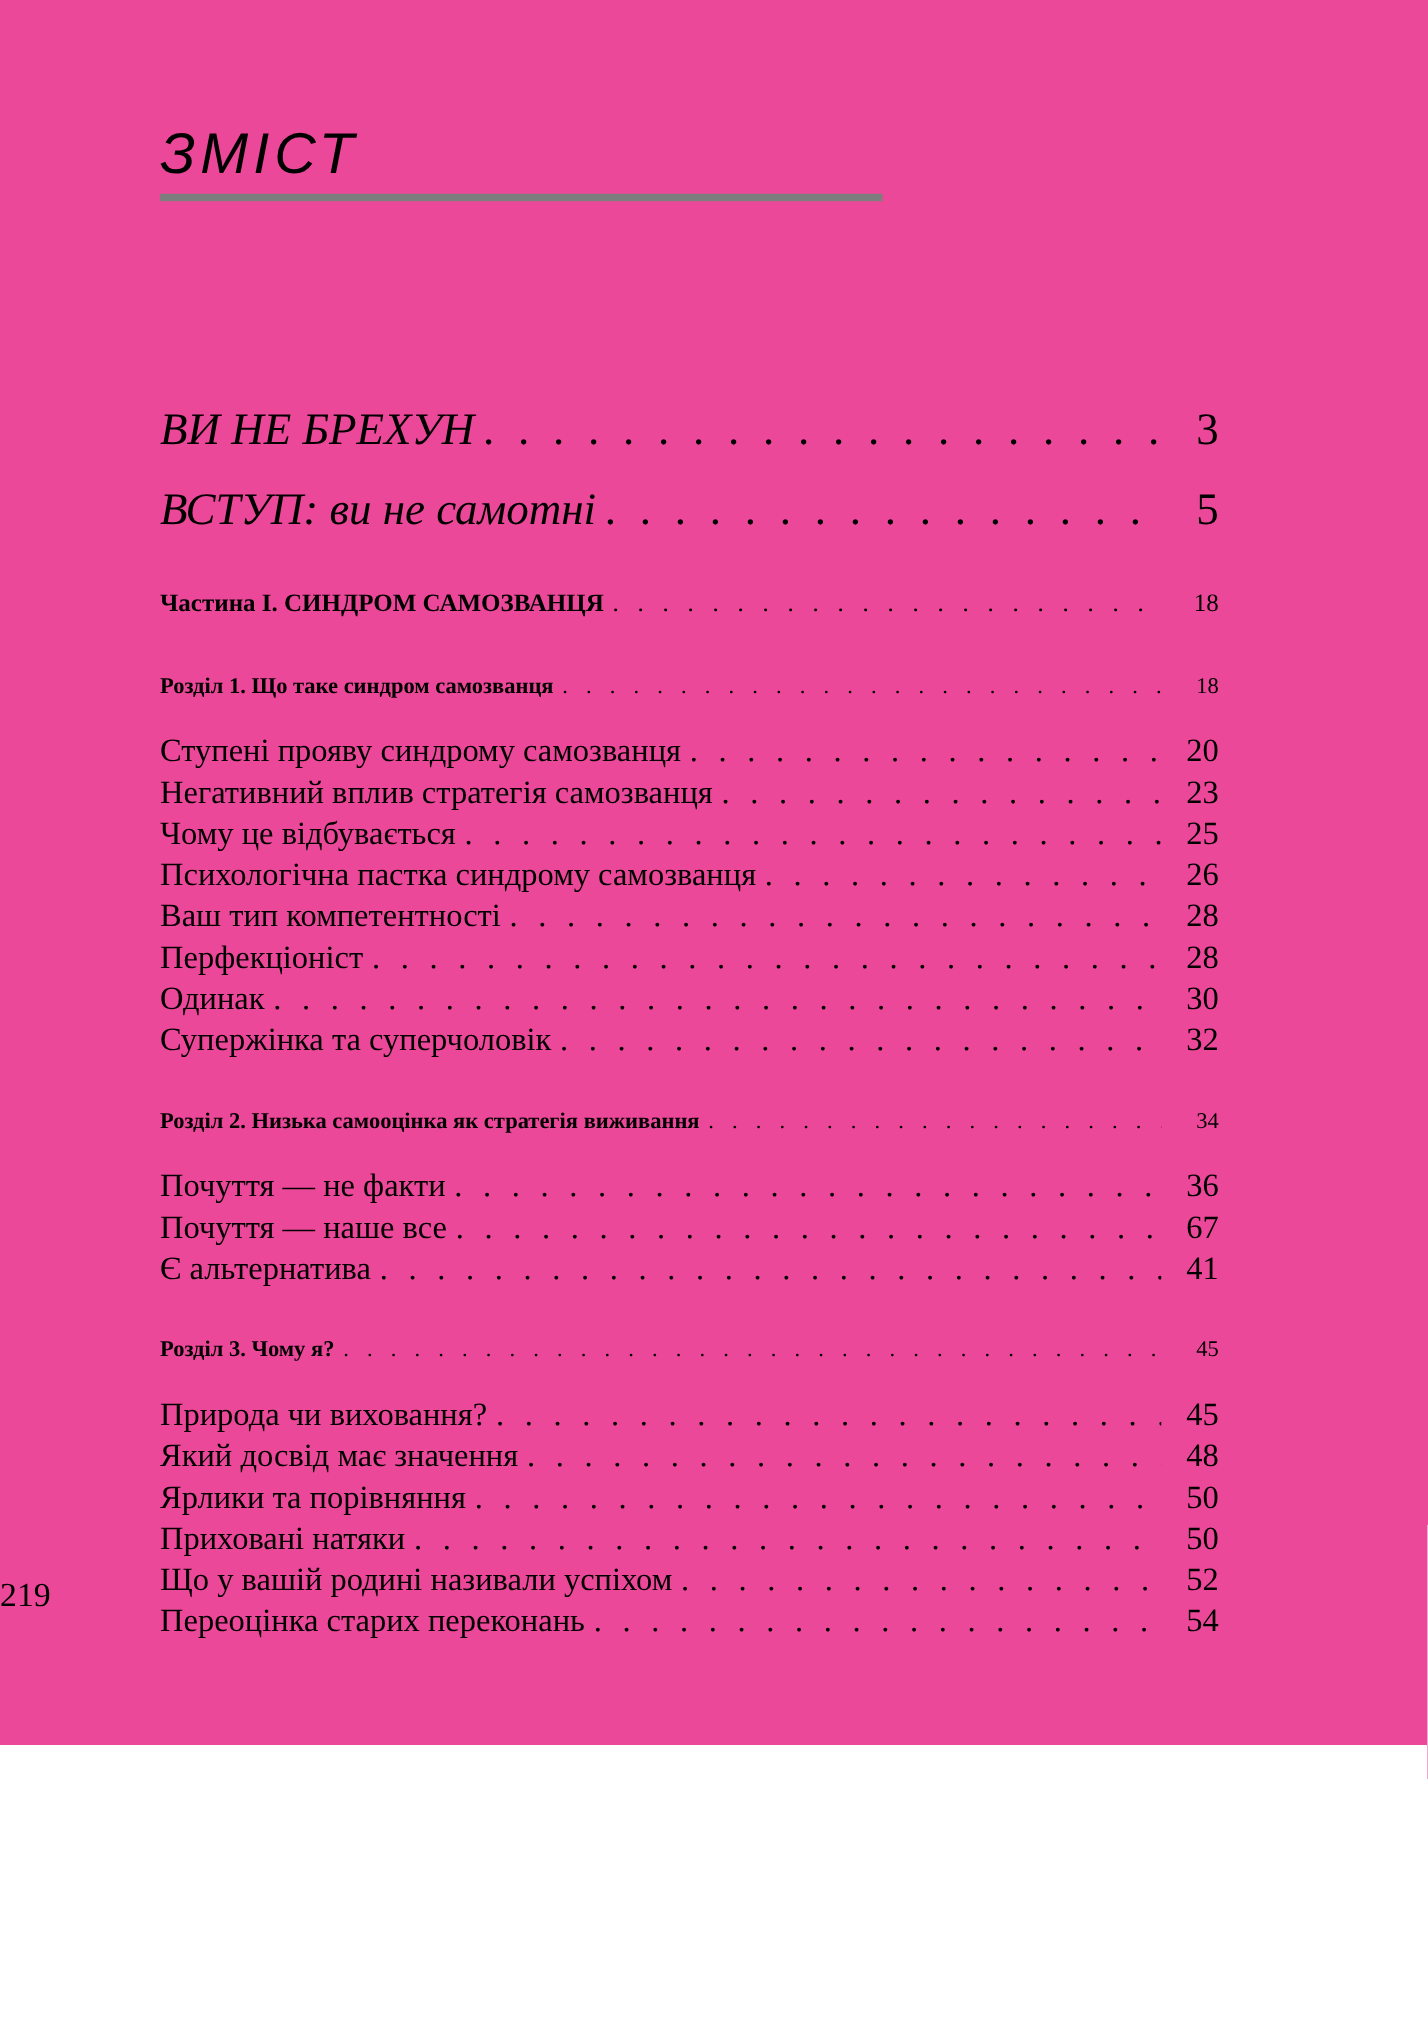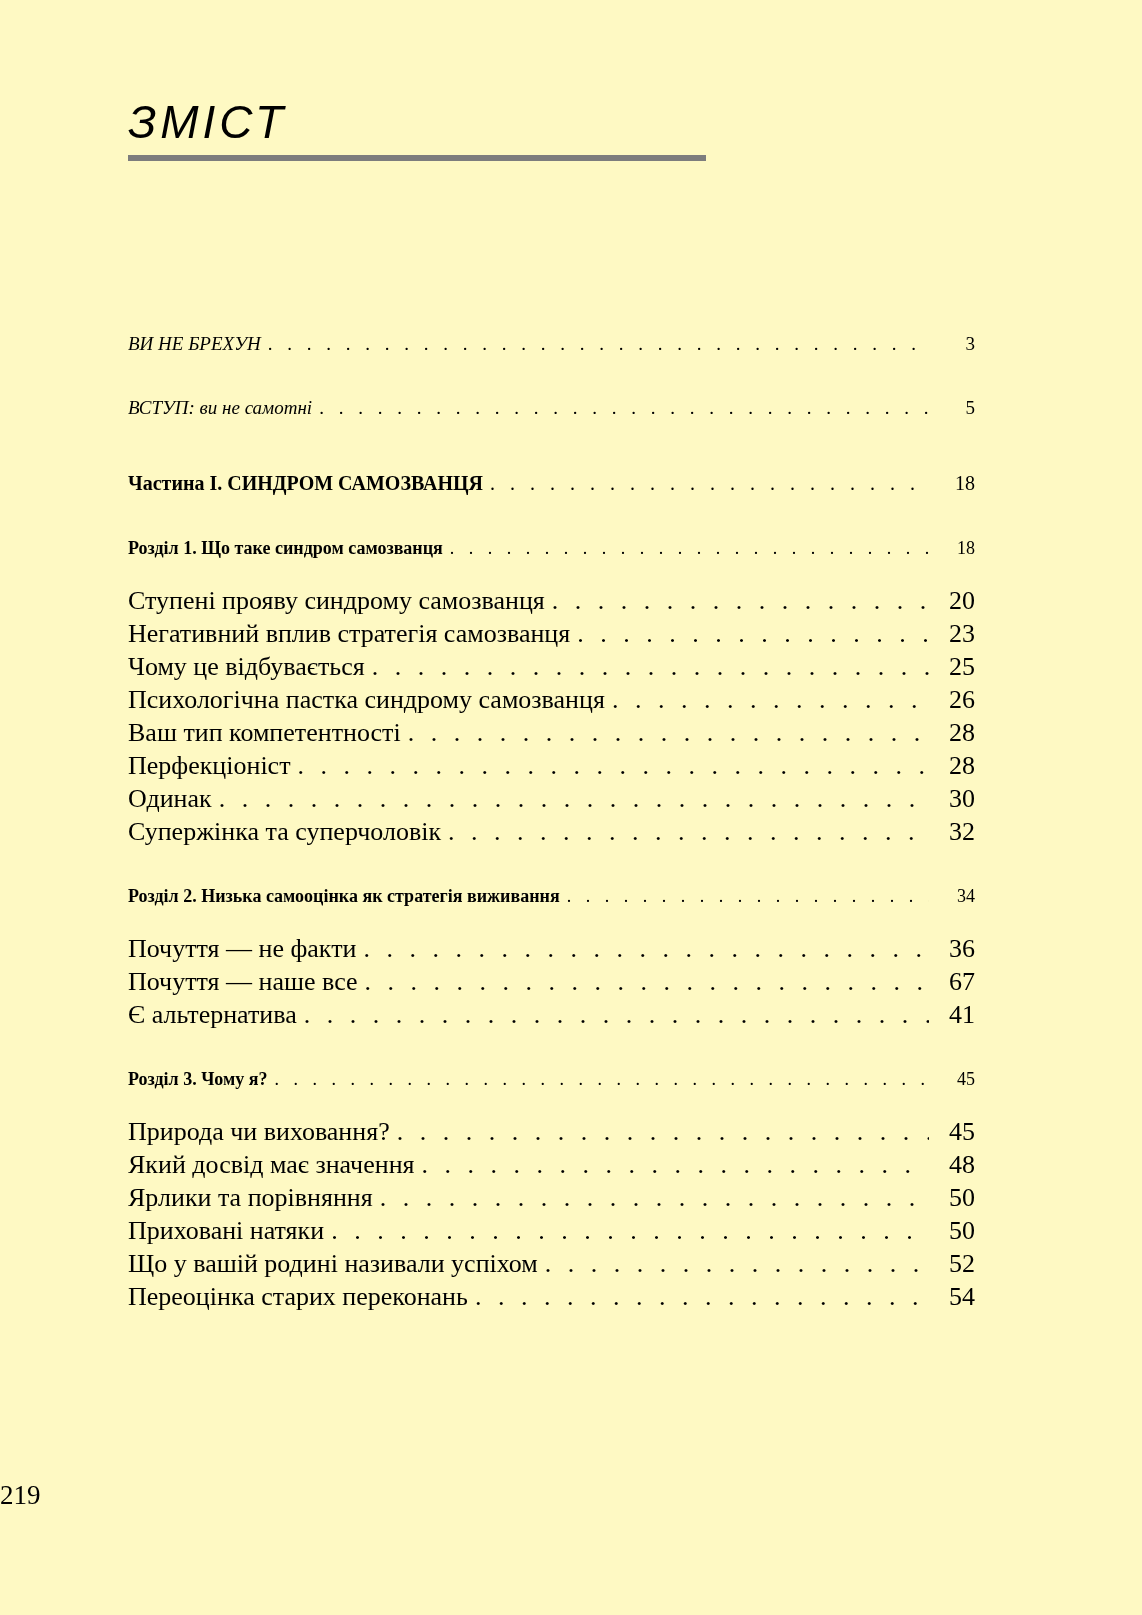--- a/index.html
+++ b/index.html
@@ -4,22 +4,22 @@
 <style>
   * { margin: 0; padding: 0; box-sizing: border-box; }
   html, body { background: #ffffff; }
   body {
     font-family: "Liberation Serif", serif;
     color: #000;
   }
   .page {
     position: relative;
     width: 1142px;
-    height: 1615px;
-    background: #fef9c3;
+    height: 1396px;
+    background: #ec4899;
     padding: 96px 167px 0 128px;
     overflow: hidden;
   }
   .title {
     font-family: "Liberation Sans", sans-serif;
     font-style: italic;
     font-weight: 400;
     font-size: 46px;
     letter-spacing: 4px;
     line-height: 52px;
@@ -54,21 +54,21 @@
   }
   .row .leader::after {
     content: ". . . . . . . . . . . . . . . . . . . . . . . . . . . . . . . . . . . . . . . . . . . . . . . . . . . . . . . . . . . . . . . . . . . . . .";
   }
   .row .page-num {
     min-width: 42px;
     text-align: right;
     font-weight: 400;
     font-style: normal;
   }
-  .row.italic { font-size: 19px; margin-bottom: 31px; }
+  .row.italic { font-size: 36px; margin-bottom: 31px; }
   .row.italic .label { font-style: italic; }
   .row.part { margin-top: 12px; font-size: 20px; }
   .row.part .label { font-weight: 700; }
   .row.chapter { margin-top: 32px; margin-bottom: 19px; font-size: 18px; }
   .row.chapter .label { font-weight: 700; }
   .page-number {
     position: absolute;
     left: 0;
     right: 0;
     bottom: 104px;

